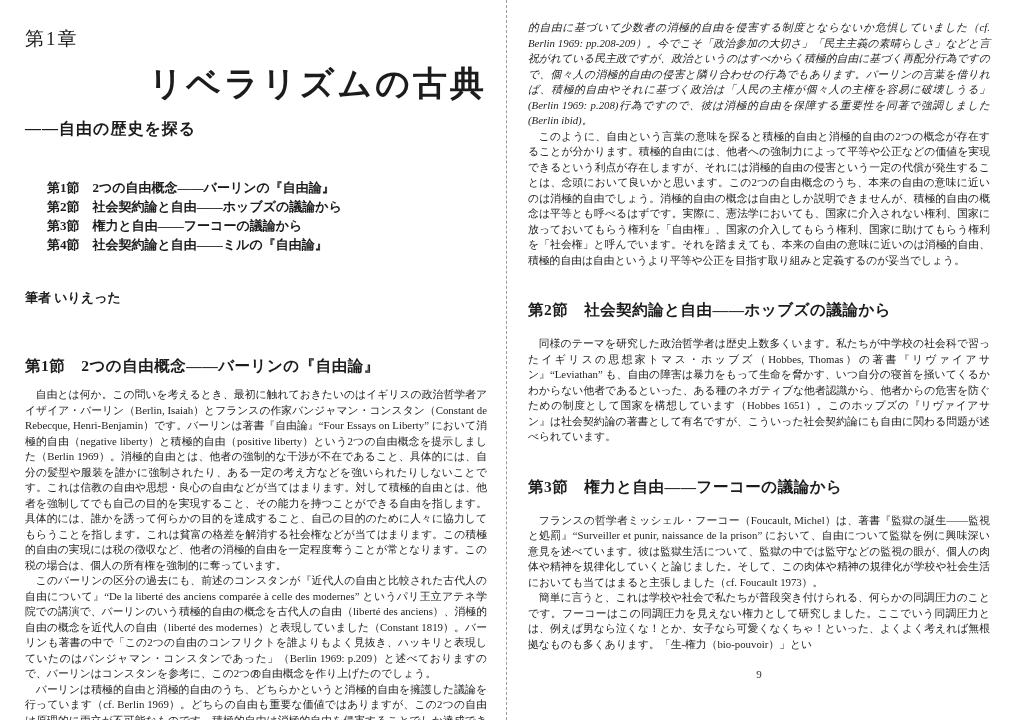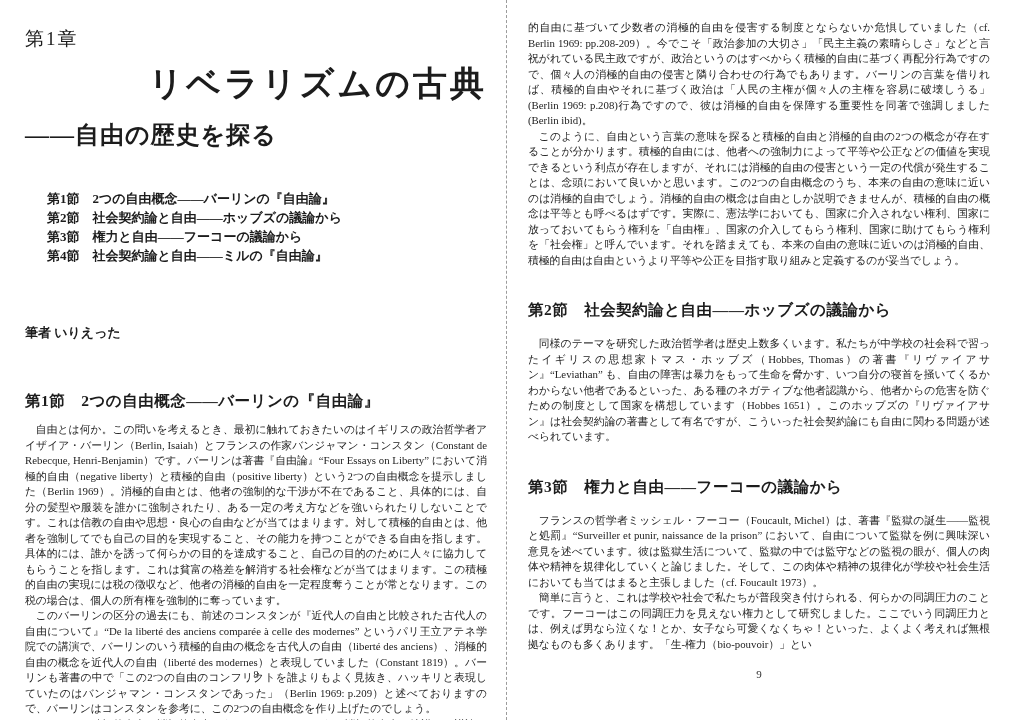--- a/index.html
+++ b/index.html
@@ -41,53 +41,53 @@
   }
   .chapter-title {
     margin-top: 9px;
     font-size: 34px;
     font-weight: bold;
     letter-spacing: 3px;
     text-align: right;
   }
   .chapter-subtitle {
     margin-top: 12px;
-    font-size: 24px;
+    font-size: 16px;
     font-weight: bold;
     letter-spacing: 1px;
   }
   .toc {
     margin-top: 38px;
     margin-left: 22px;
     font-size: 13px;
     font-weight: bold;
     line-height: 19px;
   }
   .byline {
-    margin-top: 58px;
+    margin-top: 34px;
     font-size: 13px;
     font-weight: bold;
     line-height: 20px;
   }
   .section-heading {
     font-size: 15.5px;
     font-weight: bold;
     letter-spacing: 0.5px;
   }
   .page-left .section-heading { margin-top: 48px; margin-bottom: 10px; }
   .page-right .section-heading { margin-top: 32px; margin-bottom: 15px; }
 
   .body-text {
     font-size: 10.8px;
     line-height: 15.5px;
     text-align: justify;
     color: #222222;
   }
   .para { text-indent: 1em; margin: 0; }
-  .para.no-indent { text-indent: 0; }
+  .para.no-indent { text-indent: 0; font-style: italic; }
 
   .page-right .first-block { margin-top: 20px; }
 
   .page-number {
     position: absolute;
     bottom: 40px;
     left: 0;
     width: 100%;
     text-align: center;
     font-size: 11px;

